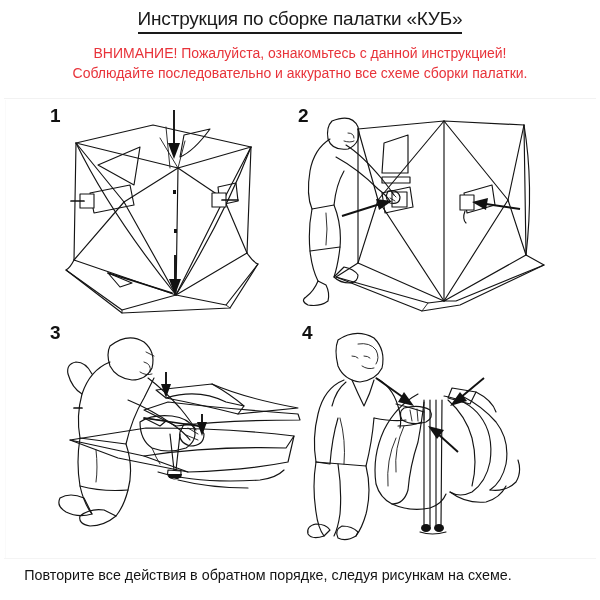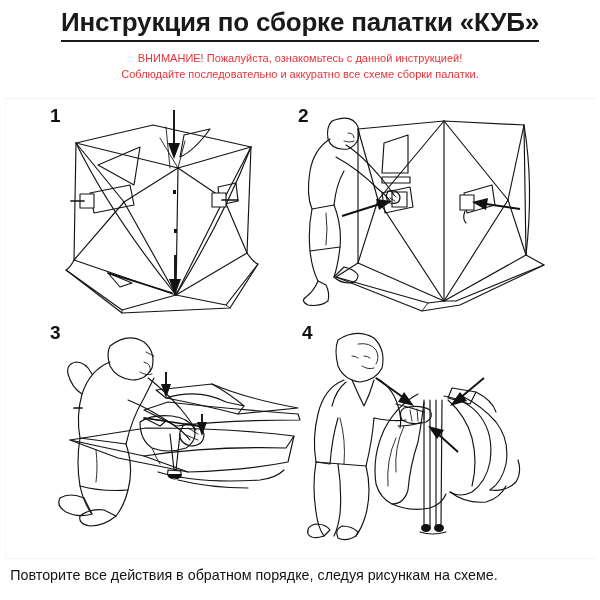--- a/index.html
+++ b/index.html
@@ -21,33 +21,33 @@
     box-sizing: border-box;
   }
 
   
   .header {
     width: 100%;
     text-align: center;
     padding-top: 8px;
   }
   .doc-title {
-    font-size: 26px;
-    font-weight: bold;
+    font-size: 19px;
+    font-weight: normal;
     color: #1a1a1a;
     letter-spacing: -0.2px;
     display: inline-block;
     border-bottom: 2px solid #1a1a1a;
     padding-bottom: 2px;
     line-height: 1.15;
     white-space: nowrap;
   }
   .warning {
     color: #e8333a;
-    font-size: 11px;
+    font-size: 14px;
     line-height: 1.45;
     margin-top: 9px;
     white-space: nowrap;
   }
   .warning div { white-space: nowrap; }
 
   
   .sep-top {
     position: absolute;
     left: 4px; right: 4px;
@@ -92,20 +92,21 @@
   #panel-3 { left: 48px;  top: 222px;}
   #panel-4 { left: 300px; top: 222px;}
 
   
   .footer {
     position: absolute;
     left: 0;
     top: 566px;
     width: 508px;
     text-align: center;
+    padding-left: 14px;
   }
   .footer-text {
     font-size: 14.3px;
     color: #141414;
     white-space: nowrap;
   }
 
   .ink { fill: none; stroke: #141414; stroke-width: 1.15; stroke-linejoin: round; stroke-linecap: round; }
   .ink-thin { fill: none; stroke: #1a1a1a; stroke-width: 0.9; stroke-linejoin: round; stroke-linecap: round; }
   .ink-bold { fill: none; stroke: #111; stroke-width: 1.7; stroke-linejoin: round; stroke-linecap: round; }

